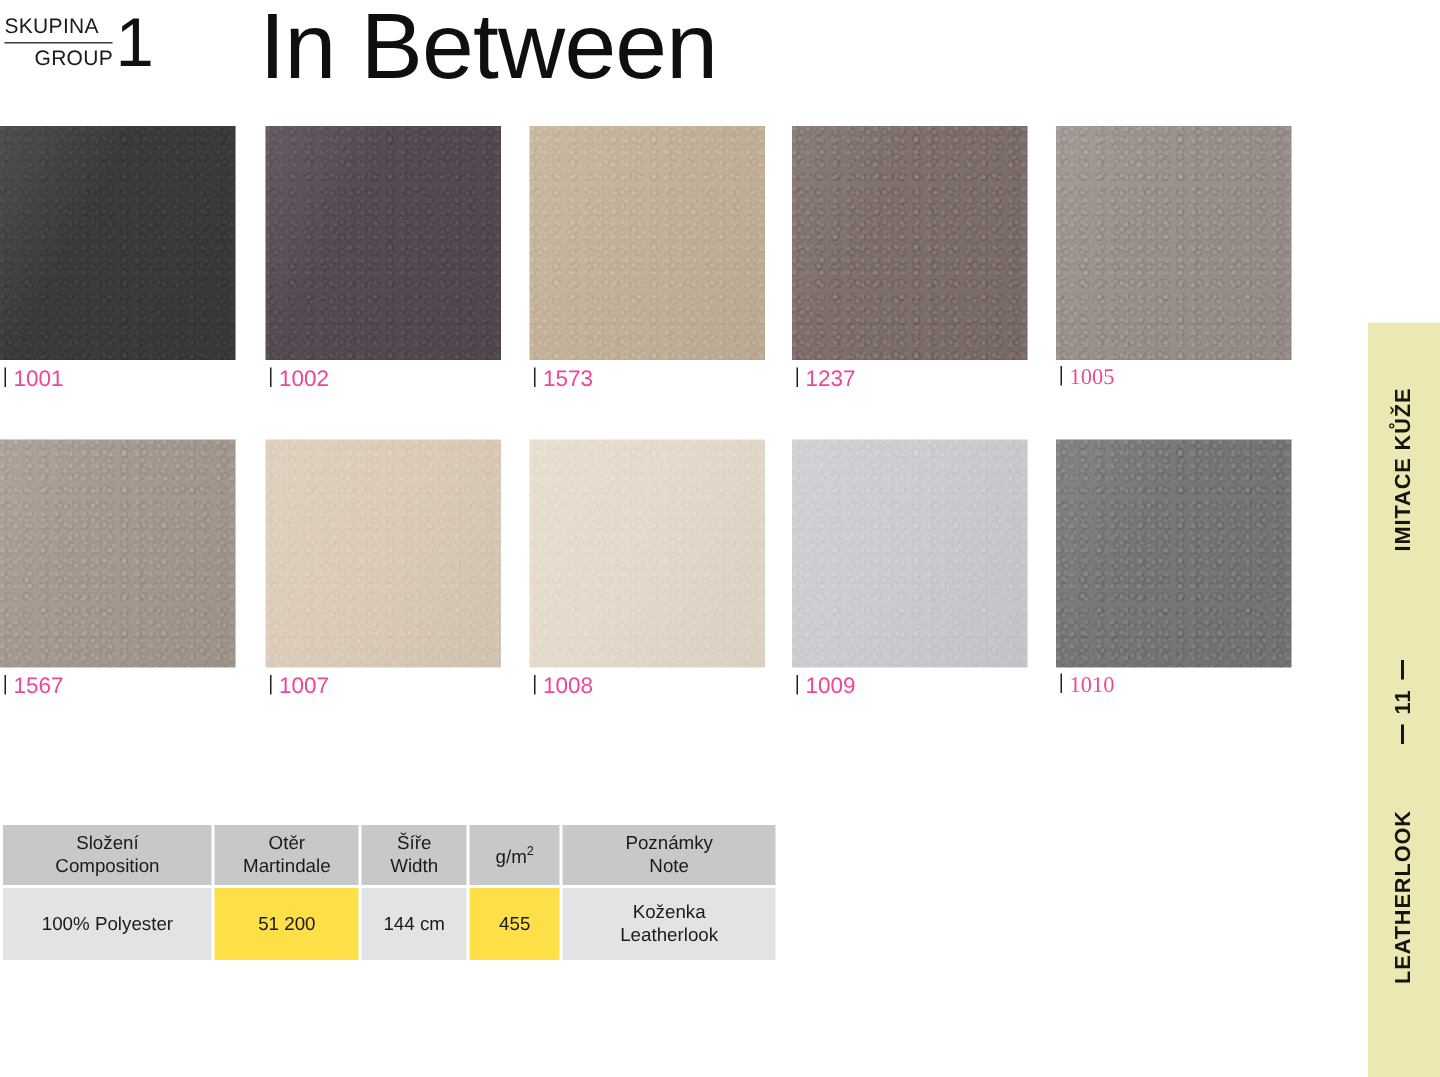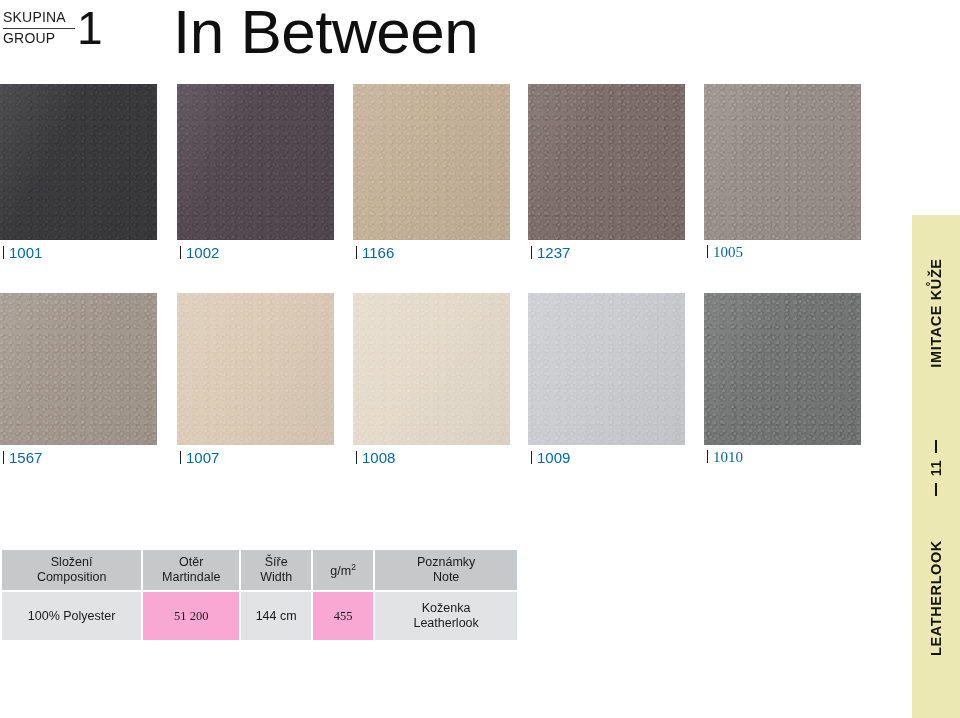--- a/index.html
+++ b/index.html
@@ -23,21 +23,21 @@
     position: absolute; left: 3px; top: 9px;
     width: 72px;
     font-size: 14px; line-height: 17px;
     color: #1b1b1b; letter-spacing: .2px;
   }
   #group-block .gb-top {
     display: block;
     border-bottom: 1px solid #3a3a3a;
     padding-bottom: 2px;
   }
-  #group-block .gb-bot { display: block; padding-top: 1px; }
+  #group-block .gb-bot { display: block; padding-top: 1px; margin-left: 20px; }
 
   #group-number {
     position: absolute; left: 77px; top: 3px;
     font-size: 46px; line-height: 50px;
     font-weight: 300; color: #111;
   }
 
   #collection-title {
     position: absolute; left: 173px; top: -6px;
     font-size: 62px; line-height: 76px;
@@ -85,21 +85,21 @@
   .swatch-chip .sheen {
     position: absolute; inset: 0;
     background: linear-gradient(118deg, rgba(255,255,255,.10) 0%, rgba(255,255,255,0) 38%, rgba(0,0,0,.05) 100%);
   }
 
   .swatch-label {
     position: absolute;
     left: 3px;
     top: 160px;
     font-size: 15px;
-    color: #0369a1;
+    color: #ec4899;
     white-space: nowrap;
   }
   #swatch-row-2 .swatch-label { top: 156px; }
   .swatch-label .bar {
     display: inline-block;
     width: 1px; height: 13px;
     background: #1d1d1d;
     vertical-align: -1px;
     margin-right: 5px;
   }
@@ -120,21 +120,21 @@
     border: 2px solid #ffffff;
     padding: 0;
   }
   #spec-table thead td {
     background: #c7c8ca;
     height: 42px;
     font-weight: 400;
   }
   #spec-table tbody td { height: 50px; }
   #spec-table tbody td.tinted { background: #e2e3e4; }
-  #spec-table tbody td.plain  { background: #f9a8d4; font-family: Liberation Serif, serif; }
+  #spec-table tbody td.plain  { background: #fde047; }
   #spec-table td .l1 { display: block; }
   #spec-table td .l2 { display: block; }
   .col-1 { width: 147px; }
   .col-2 { width: 101px; }
   .col-3 { width: 75px; }
   .col-4 { width: 65px; }
   .col-5 { width: 150px; }
   #spec-table .gsm sup { font-size: 8.5px; vertical-align: super; }
 
   
@@ -203,21 +203,21 @@
         <span class="bar"></span><span>1002</span>
       </div>
     </div>
 
     <div class="swatch-cell c2">
       <div class="swatch-chip" style="background-color: rgb(197, 179, 155);">
         <div class="grain"></div>
         <div class="sheen"></div>
       </div>
       <div class="swatch-label">
-        <span class="bar"></span><span>1166</span>
+        <span class="bar"></span><span>1573</span>
       </div>
     </div>
 
     <div class="swatch-cell c3">
       <div class="swatch-chip" style="background-color: rgb(127, 112, 109);">
         <div class="grain"></div>
         <div class="sheen"></div>
       </div>
       <div class="swatch-label">
         <span class="bar"></span><span>1237</span>

